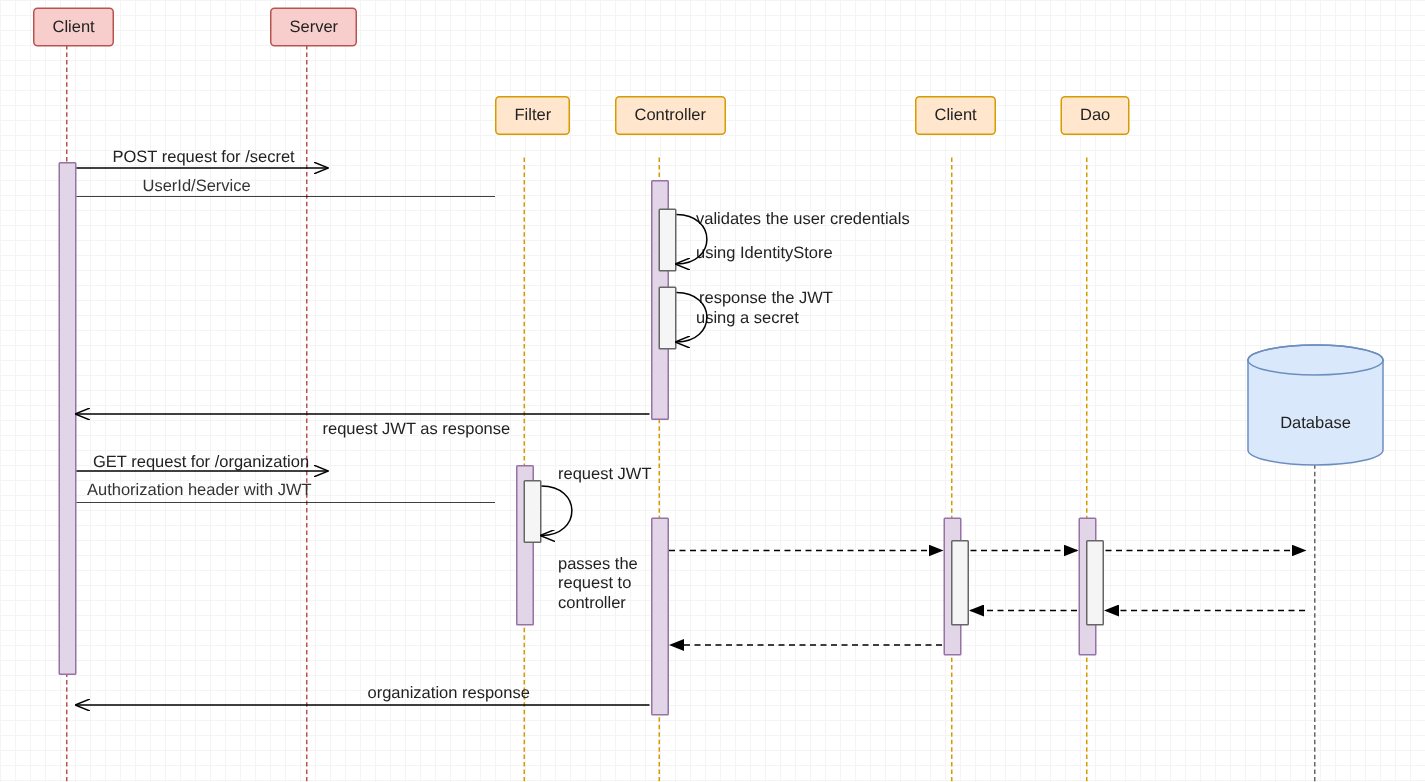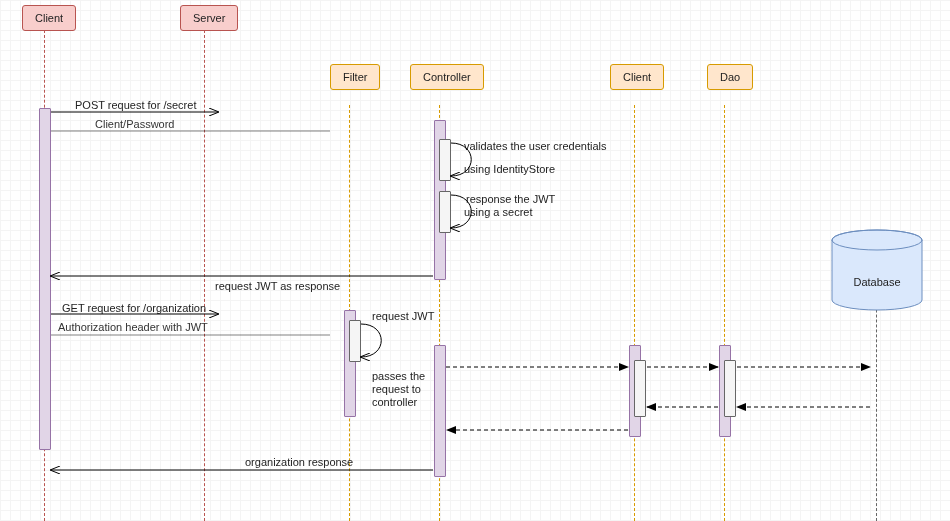--- a/index.html
+++ b/index.html
@@ -46,21 +46,21 @@
   <div class="bar-lite" style="left:439px;top:191px;height:40px"></div>
   <div class="bar" style="left:344px;top:310px;height:105px"></div>
   <div class="bar-lite" style="left:349px;top:320px;height:40px"></div>
   <div class="bar" style="left:434px;top:345px;height:130px"></div>
   <div class="bar" style="left:629px;top:345px;height:90px"></div>
   <div class="bar-lite" style="left:634px;top:360px;height:55px"></div>
   <div class="bar" style="left:719px;top:345px;height:90px"></div>
   <div class="bar-lite" style="left:724px;top:360px;height:55px"></div>
 
   <div class="msg" style="left:75px;top:99px">POST request for /secret</div>
-  <div class="msg-sub" style="left:95px;top:118px">Client/Password</div>
+  <div class="msg-sub" style="left:95px;top:118px">UserId/Service</div>
 
   <div class="msg" style="left:464px;top:140px">validates the user credentials</div>
   <div class="msg" style="left:464px;top:163px">using IdentityStore</div>
   <div class="msg" style="left:466px;top:193px">response the JWT</div>
   <div class="msg" style="left:464px;top:206px">using a secret</div>
 
   <div class="msg" style="left:215px;top:280px">request JWT as response</div>
 
   <div class="msg" style="left:62px;top:302px">GET request for /organization</div>
   <div class="msg-sub" style="left:58px;top:321px">Authorization header with JWT</div>

